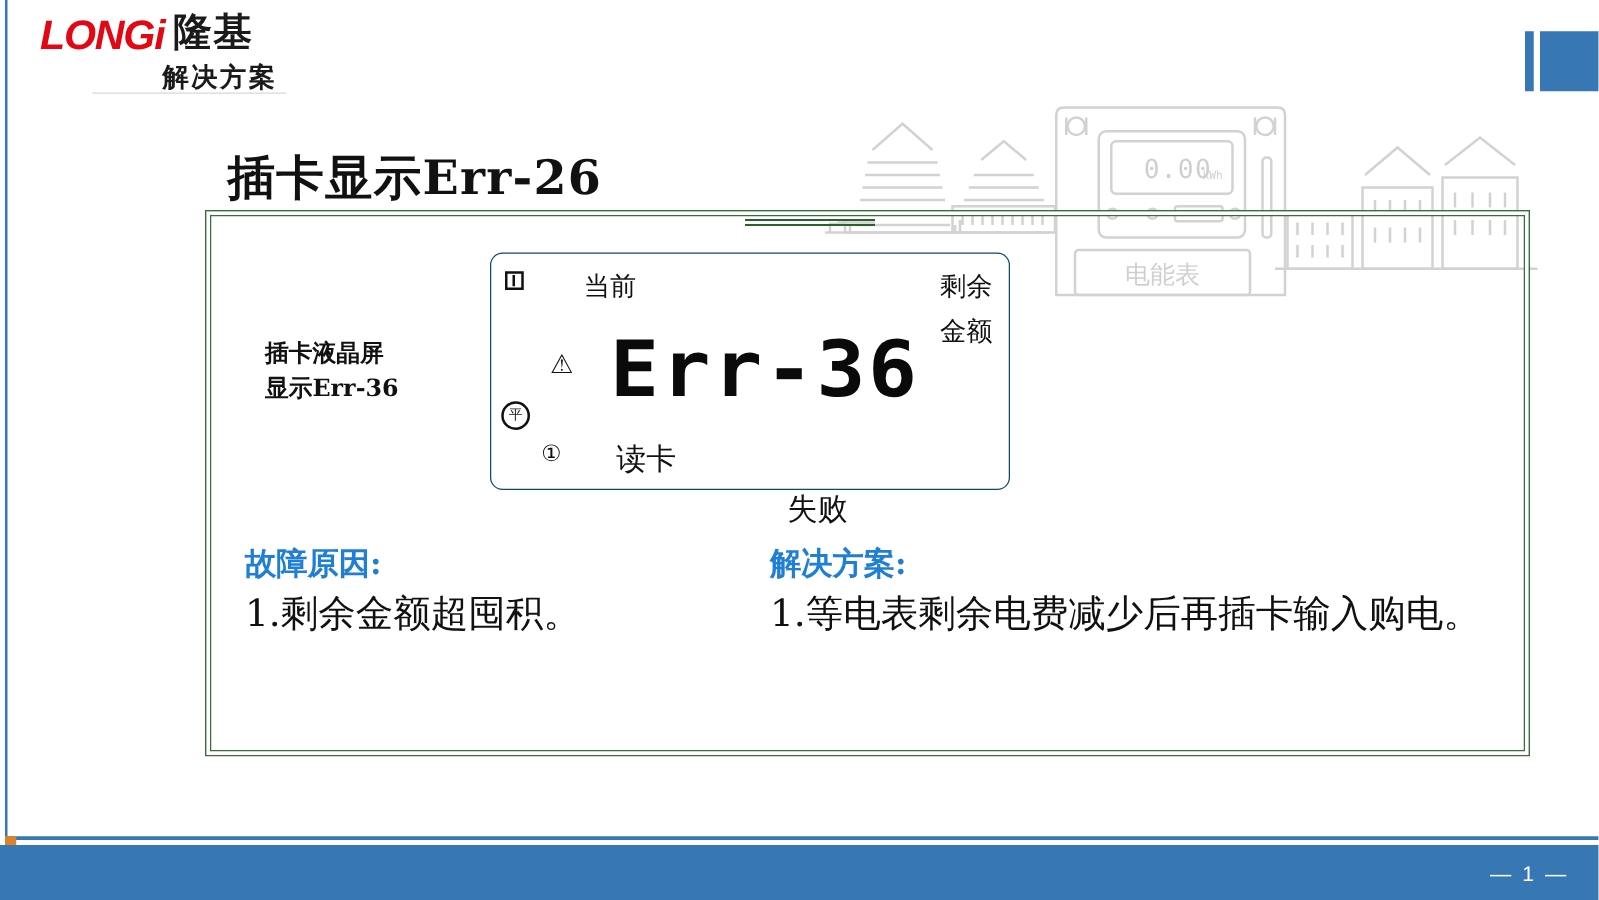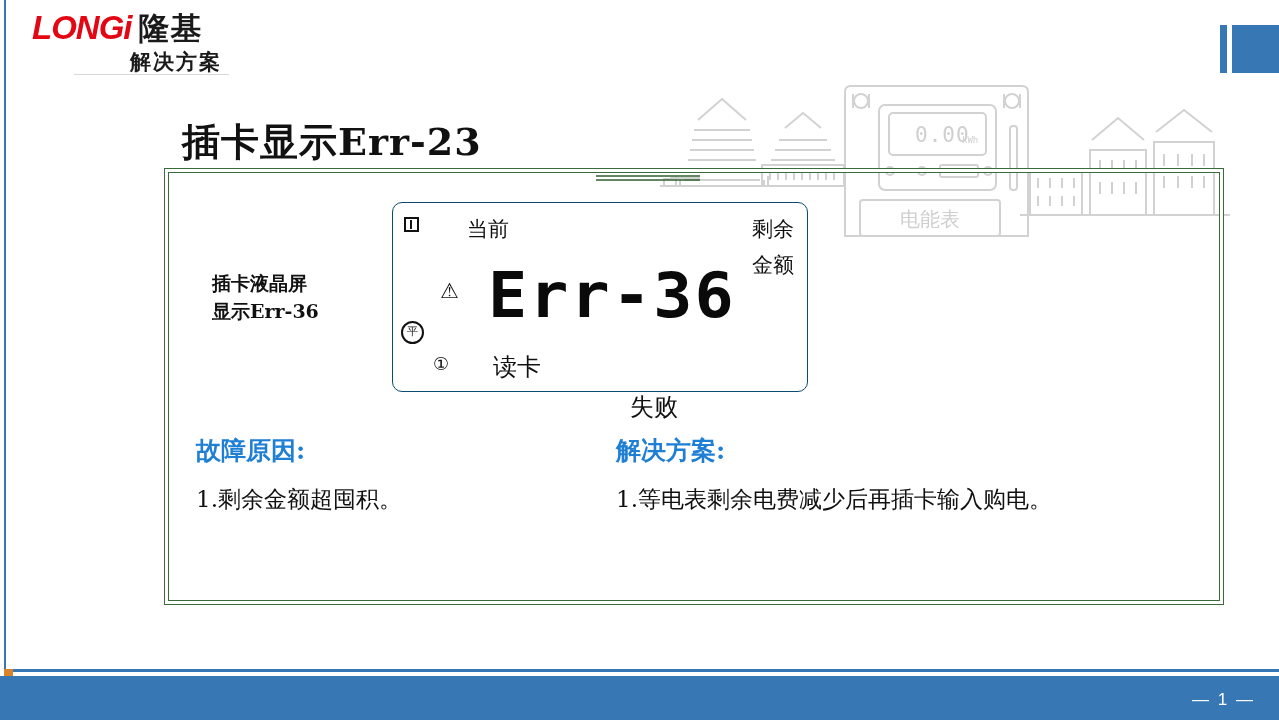--- a/index.html
+++ b/index.html
@@ -64,21 +64,21 @@
   
   .logo {
     position: absolute;
     left: 32px;
     top: 11px;
     width: 190px;
     height: 72px;
   }
   .logo-row {
     display: flex;
-    align-items: flex-end;
+    align-items: flex-start;
     line-height: 1;
   }
   .logo-longi {
     font-size: 33px;
     font-weight: bold;
     color: #e30613;
     font-style: italic;
     letter-spacing: -1px;
     font-family: "Liberation Sans", sans-serif;
   }
@@ -307,22 +307,22 @@
   }
   .col-heading {
     font-size: 25px;
     font-weight: bold;
     color: #1f7fd4;
     font-family: "DejaVu Serif", "Liberation Serif", serif;
     line-height: 1.2;
     white-space: nowrap;
   }
   .col-body {
-    margin-top: 20px;
-    font-size: 23px;
+    margin-top: 8px;
+    font-size: 30px;
     color: #111111;
     font-family: "DejaVu Serif", "Liberation Serif", serif;
     line-height: 1.2;
     white-space: nowrap;
   }
 </style>
 </head>
 <body>
 
 <div class="slide">
@@ -400,21 +400,21 @@
 
   <div class="logo">
     <div class="logo-row">
       <span class="logo-longi">LONGi</span>
       <span class="logo-cn">隆基</span>
     </div>
     <div class="logo-sub">解决方案</div>
   </div>
   <div class="logo-underline"></div>
 
-  <div class="slide-title">插卡显示Err-23</div>
+  <div class="slide-title">插卡显示Err-26</div>
 
   <div class="content-frame"></div>
 
   <div class="left-caption">
     <div>插卡液晶屏</div>
     <div>显示Err-36</div>
   </div>
 
   <div class="lcd">
     <div class="lcd-icon-box"></div>

